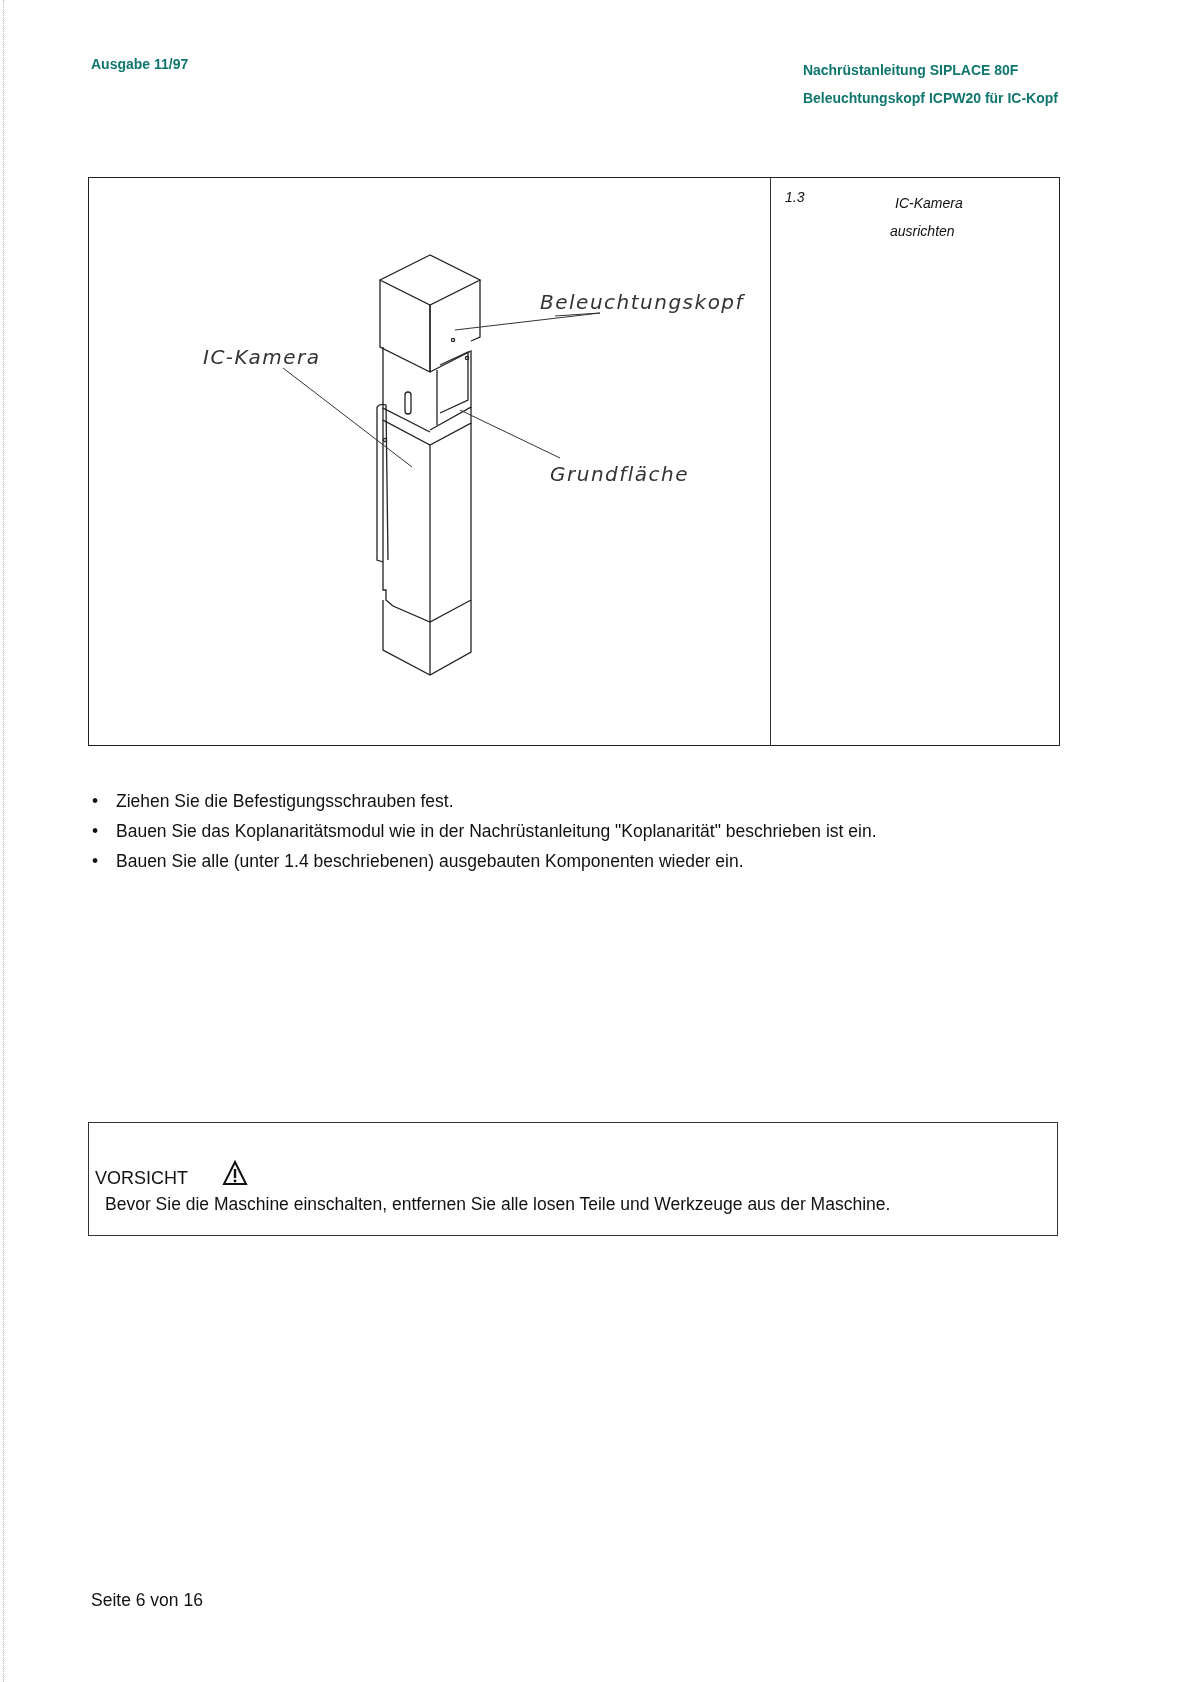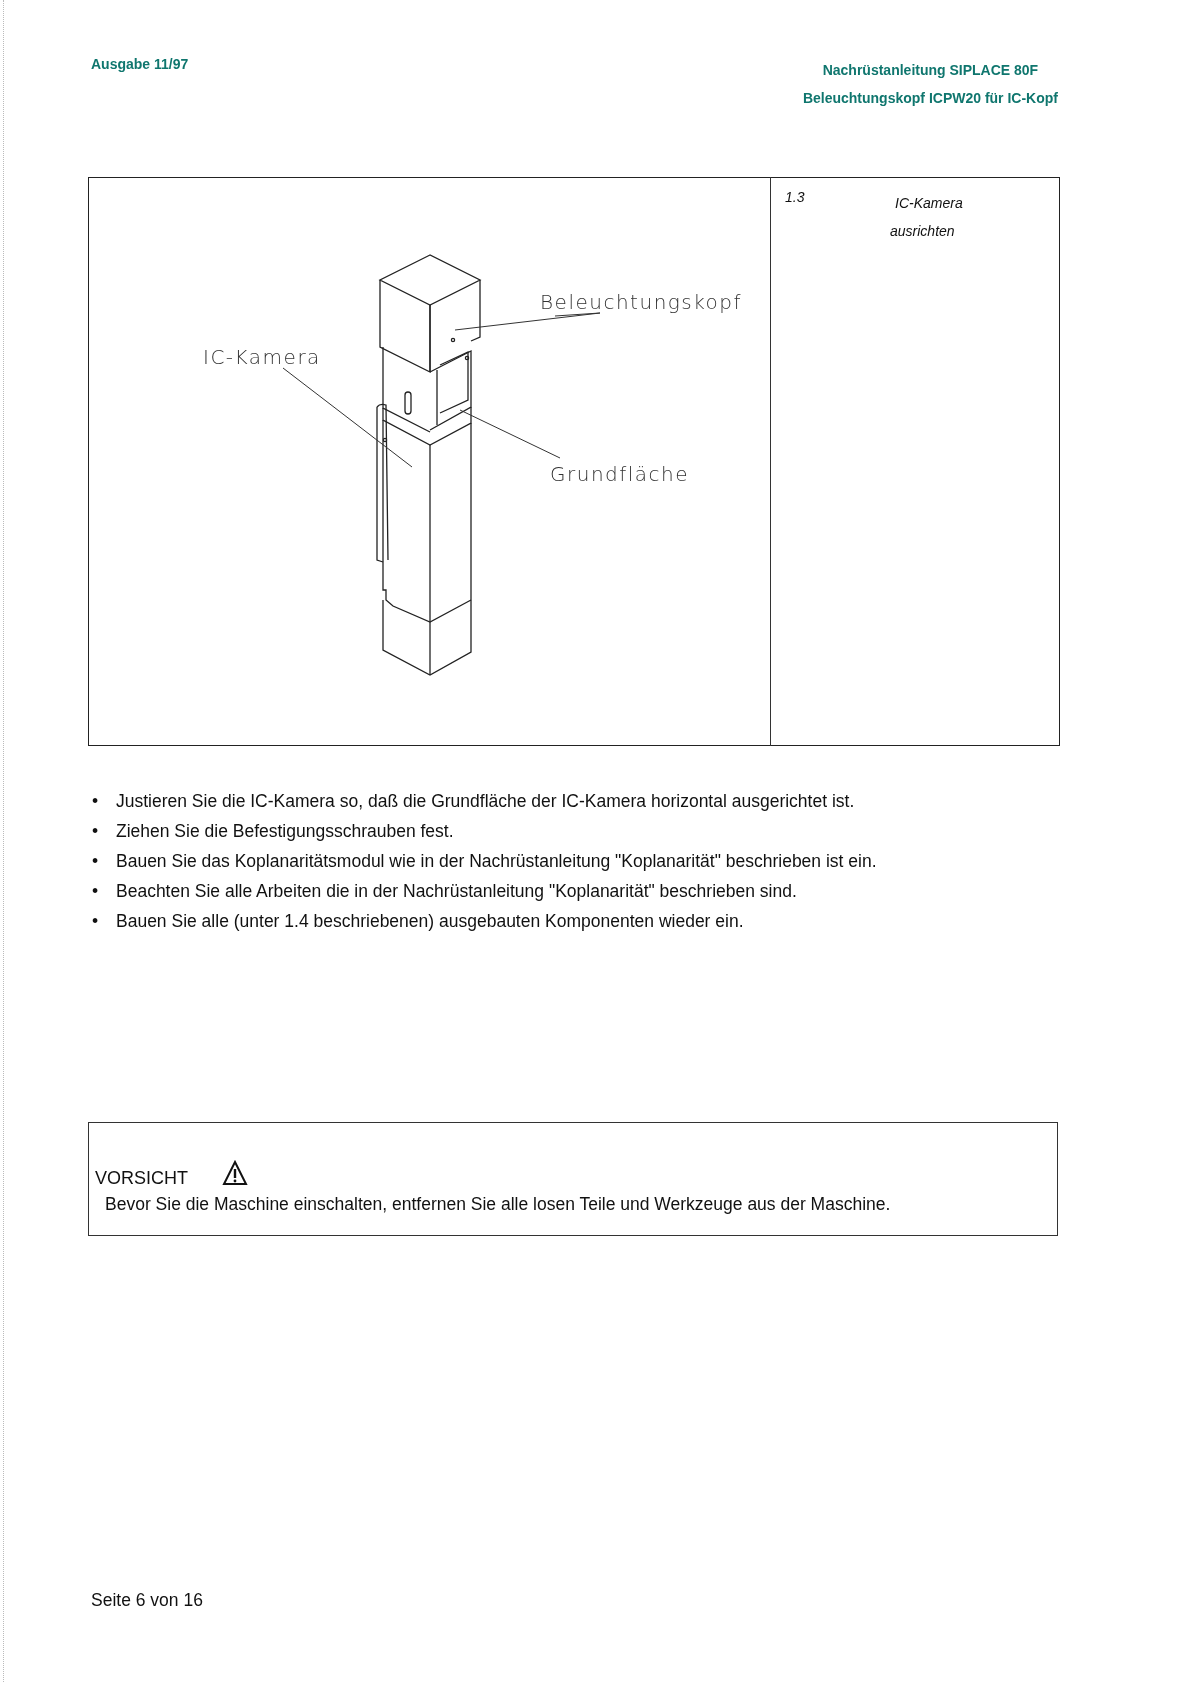--- a/index.html
+++ b/index.html
@@ -1,29 +1,29 @@
 <!DOCTYPE html>
 <html><head>
 <meta charset="utf-8">
 <style>
   html, body { margin: 0; padding: 0; background: #ffffff; }
   body { width: 1190px; height: 1682px; position: relative; overflow: hidden;
          font-family: "Liberation Sans", sans-serif; color: #111; }
   .abs { position: absolute; }
   .hdr { font-size: 14px; color: #0f766e; font-weight: bold; }
   .hdr-left { left: 91px; top: 56px; }
-  .hdr-right { right: 132px; top: 56px; text-align: center; line-height: 28px; }
+  .hdr-right { right: 132px; top: 56px; text-align: left; line-height: 28px; }
   .figbox { left: 88px; top: 177px; width: 972px; height: 569px; border: 1.5px solid #222; box-sizing: border-box; }
   .figdivider { left: 770px; top: 177px; width: 0; height: 569px; border-left: 1.5px solid #333; }
   .cap-num { left: 785px; top: 189px; font-size: 14px; font-style: italic; }
   .cap-title { left: 895px; top: 189px; font-size: 14px; font-style: italic; line-height: 28px; }
   .cap-title span { display: block; }
   .cap-title .l2 { margin-left: -5px; }
   .drawing { left: 89px; top: 178px; width: 680px; height: 567px; }
-  .lbl { font-family: "DejaVu Sans", sans-serif; font-weight: 200; font-size: 20px; letter-spacing: 1.5px; color: #333; }
+  .lbl { font-family: "DejaVu Sans", sans-serif; font-weight: 200; font-size: 20px; letter-spacing: 1.5px; color: #333; font-style: italic; }
   .bullets { left: 92px; top: 786px; width: 970px; font-size: 17.5px; line-height: 30px; margin: 0; padding: 0; list-style: none; }
   .bullets li { position: relative; padding-left: 24px; }
   .bullets li::before { content: "•"; position: absolute; left: 0; top: 0; }
   .warnbox { left: 88px; top: 1122px; width: 970px; height: 114px; border: 1.5px solid #333; box-sizing: border-box; }
   .warn-title { left: 95px; top: 1168px; font-size: 18px; }
   .warn-icon { left: 222px; top: 1160px; width: 26px; height: 26px; }
   .warn-text { left: 105px; top: 1194px; font-size: 17.5px; }
   .footer { left: 91px; top: 1590px; font-size: 17.5px; }
   .scanline { left: 3px; top: 0; width: 0; height: 1682px; border-left: 1px dotted #bbb; }
 </style>
@@ -83,24 +83,22 @@
     <line x1="283" y1="368" x2="412" y2="467"></line>
     <line x1="460" y1="410" x2="560" y2="458"></line>
   </g>
 </svg>
 
 <div class="abs lbl" style="left:540px; top:290px;">Beleuchtungskopf</div>
 <div class="abs lbl" style="left:203px; top:345px;">IC-Kamera</div>
 <div class="abs lbl" style="left:550px; top:462px;">Grundfläche</div>
 
 <ul class="abs bullets">
-  <li>Justieren Sie die IC-Kamera so, daß die Grundfläche der IC-Kamera horizontal ausgerichtet ist.</li>
   <li>Ziehen Sie die Befestigungsschrauben fest.</li>
   <li>Bauen Sie das Koplanaritätsmodul wie in der Nachrüstanleitung "Koplanarität" beschrieben ist ein.</li>
-  <li>Beachten Sie alle Arbeiten die in der Nachrüstanleitung "Koplanarität" beschrieben sind.</li>
   <li>Bauen Sie alle (unter 1.4 beschriebenen) ausgebauten Komponenten wieder ein.</li>
 </ul>
 
 <div class="abs warnbox"></div>
 <div class="abs warn-title">VORSICHT</div>
 <svg class="abs warn-icon" viewBox="0 0 26 26" xmlns="http://www.w3.org/2000/svg">
   <path d="M13 2 L24 24 L2 24 Z" fill="none" stroke="#111" stroke-width="2"></path>
   <line x1="13" y1="9" x2="13" y2="18" stroke="#111" stroke-width="2.4"></line>
   <circle cx="13" cy="21" r="1.4" fill="#111"></circle>
 </svg>

